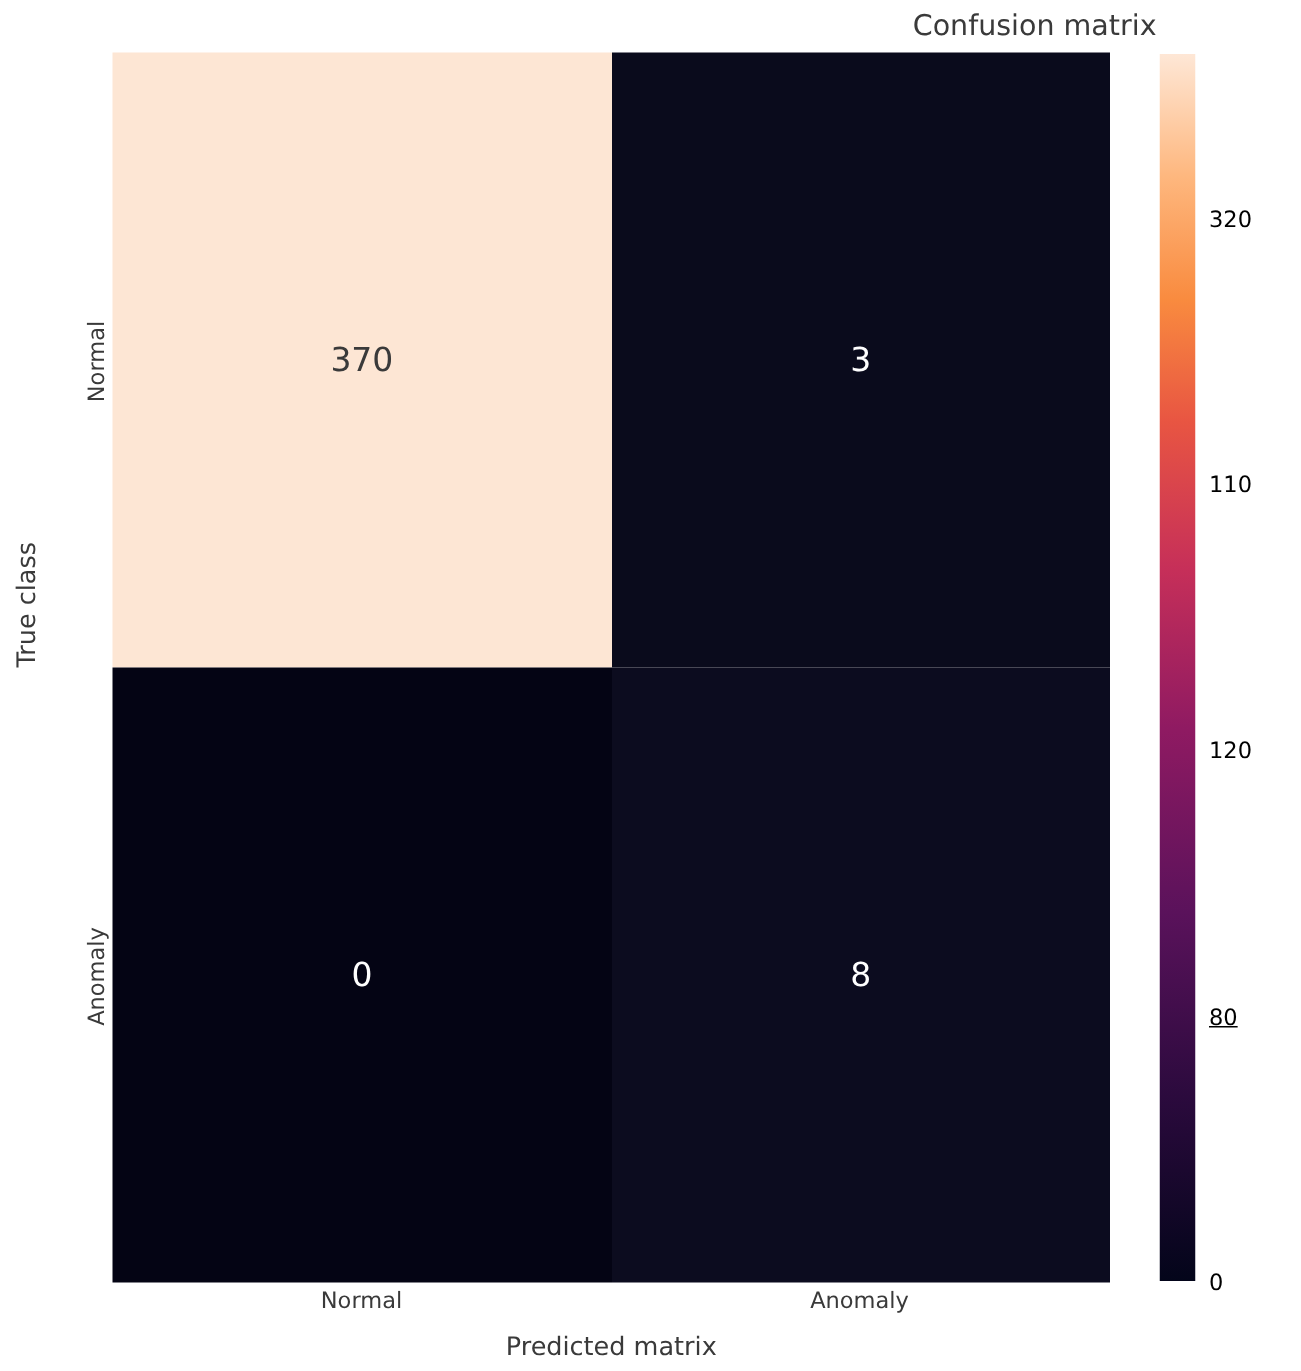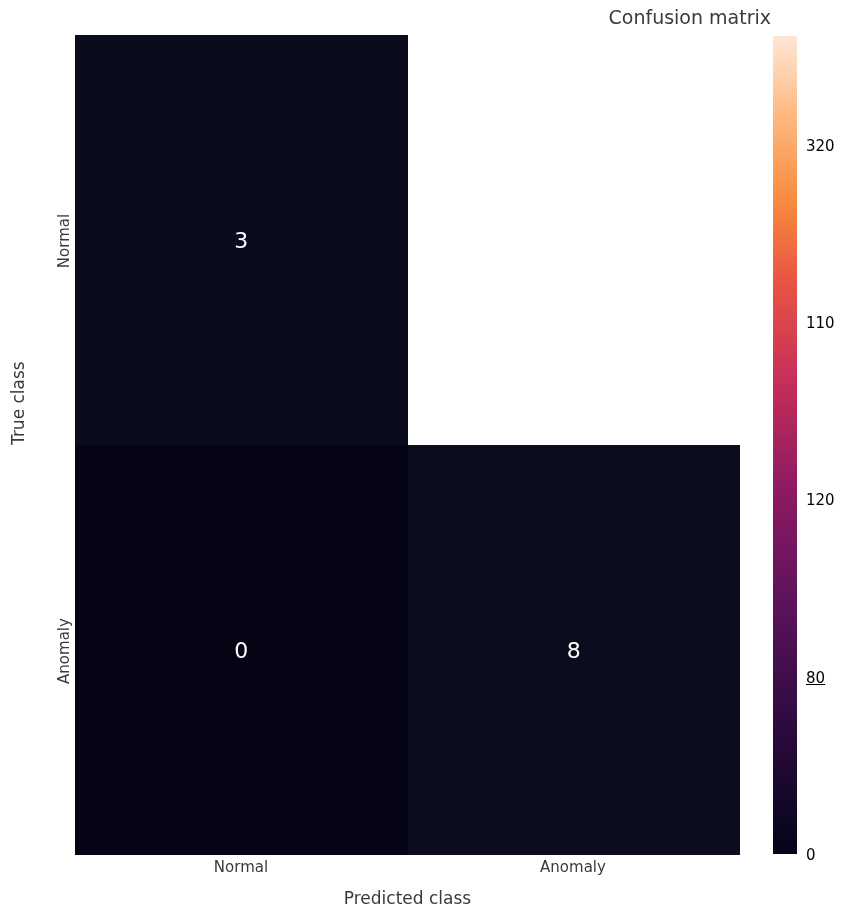--- a/index.html
+++ b/index.html
@@ -93,35 +93,36 @@
     transform: translateY(-50%);
   }
 </style>
 </head>
 <body>
 
 <div class="title">Confusion matrix</div>
 
 <div class="heatmap">
   <div class="row">
+    <div class="cell" id="c00" style="background: rgb(253, 230, 212); color: rgb(58, 58, 58);">370</div>
     <div class="cell" id="c01" style="background: rgb(10, 11, 28); color: rgb(255, 255, 255);">3</div>
   </div>
   <div class="row">
     <div class="cell" id="c10" style="background: rgb(4, 4, 20); color: rgb(255, 255, 255);">0</div>
     <div class="cell" id="c11" style="background: rgb(12, 12, 31); color: rgb(255, 255, 255);">8</div>
   </div>
 </div>
 
 <div class="ytick a">Normal</div>
 <div class="ytick b">Anomaly</div>
 
 <div class="xtick a">Normal</div>
 <div class="xtick b">Anomaly</div>
 
-<div class="xlabel">Predicted class</div>
+<div class="xlabel">Predicted matrix</div>
 
 <div class="ylabel">
   <span>True class</span>
 </div>
 
 <div class="colorbar" id="colorbar" style="background: linear-gradient(to top, rgb(3, 5, 26) 0%, rgb(43, 10, 61) 15%, rgb(90, 18, 91) 30%, rgb(143, 26, 98) 45%, rgb(198, 47, 89) 58%, rgb(232, 85, 66) 70%, rgb(249, 139, 63) 80%, rgb(254, 183, 126) 90%, rgb(254, 231, 214) 100%);"></div>
 
 <div id="cbticks">
     <div class="cbtick" style="top: 855px;">0</div>
     <div class="cbtick" style="top: 677.703px; text-decoration: underline;">80</div>

